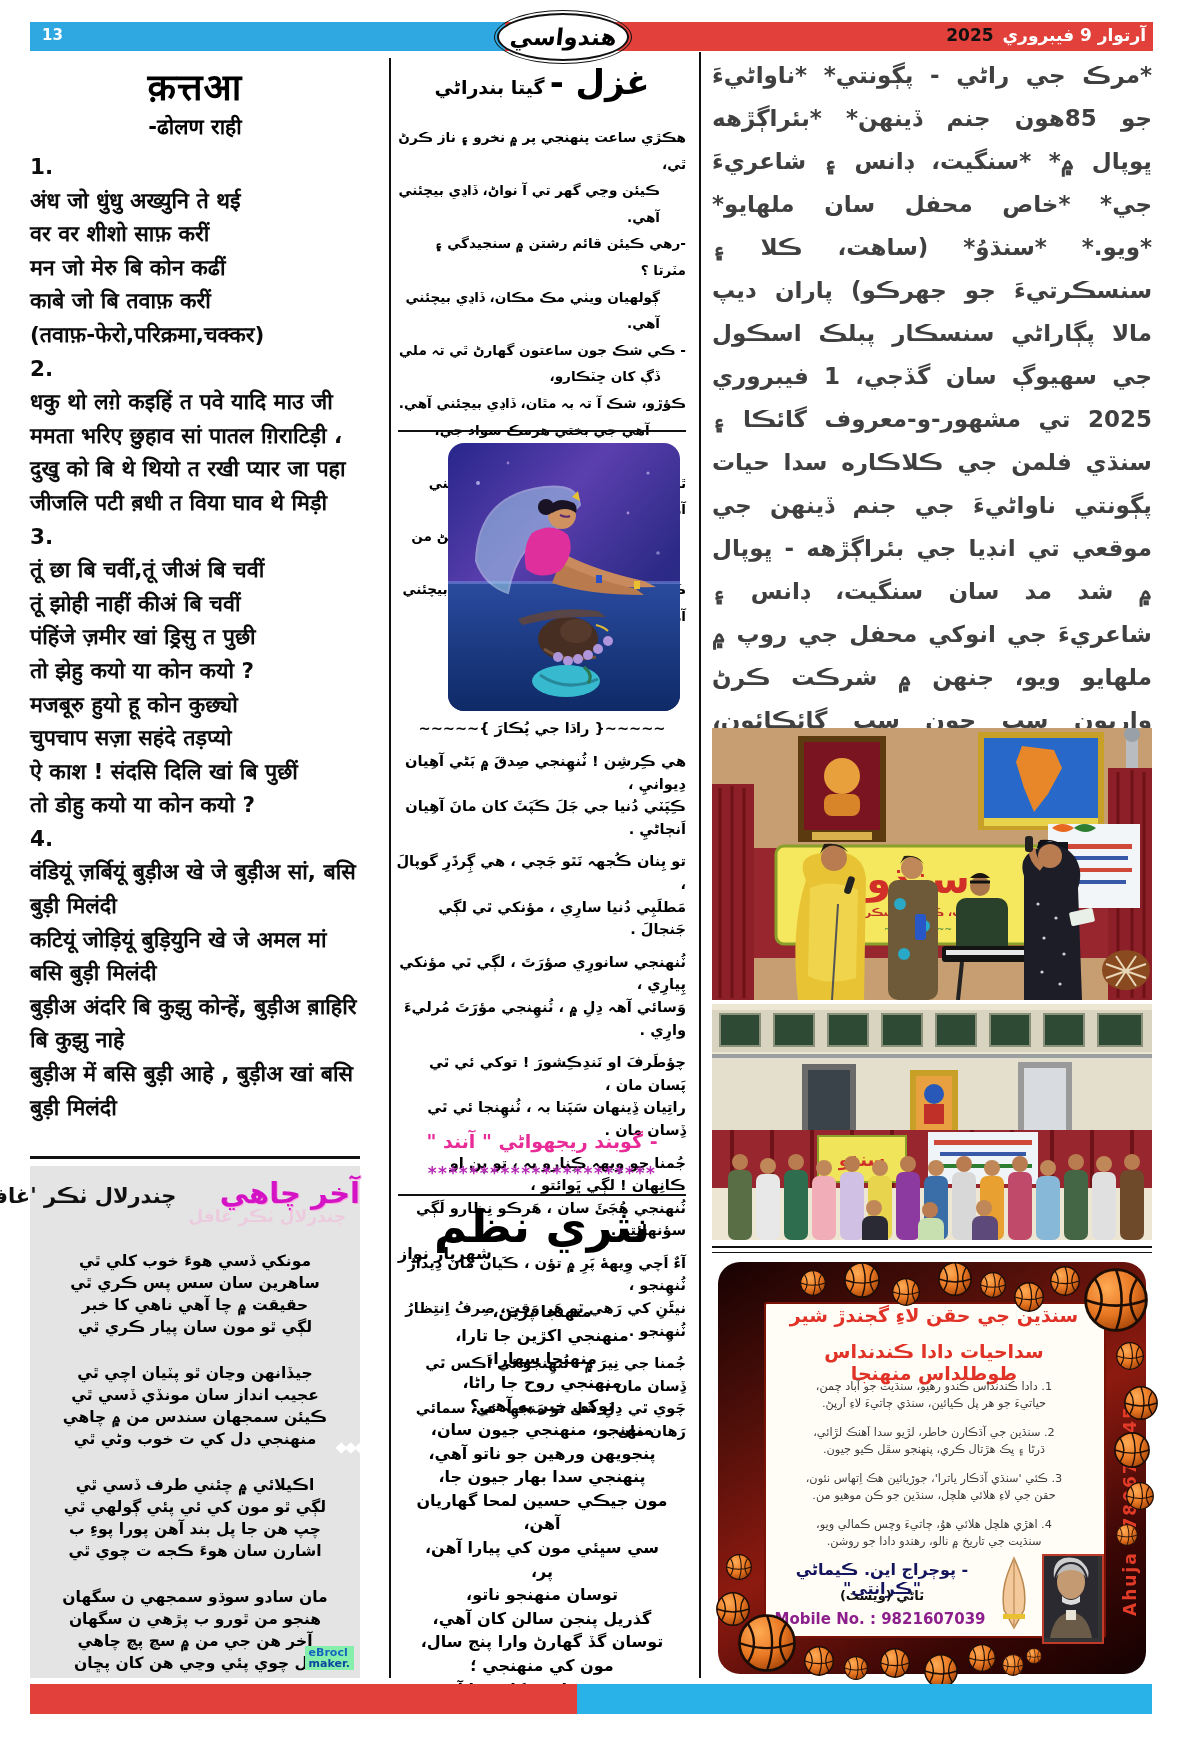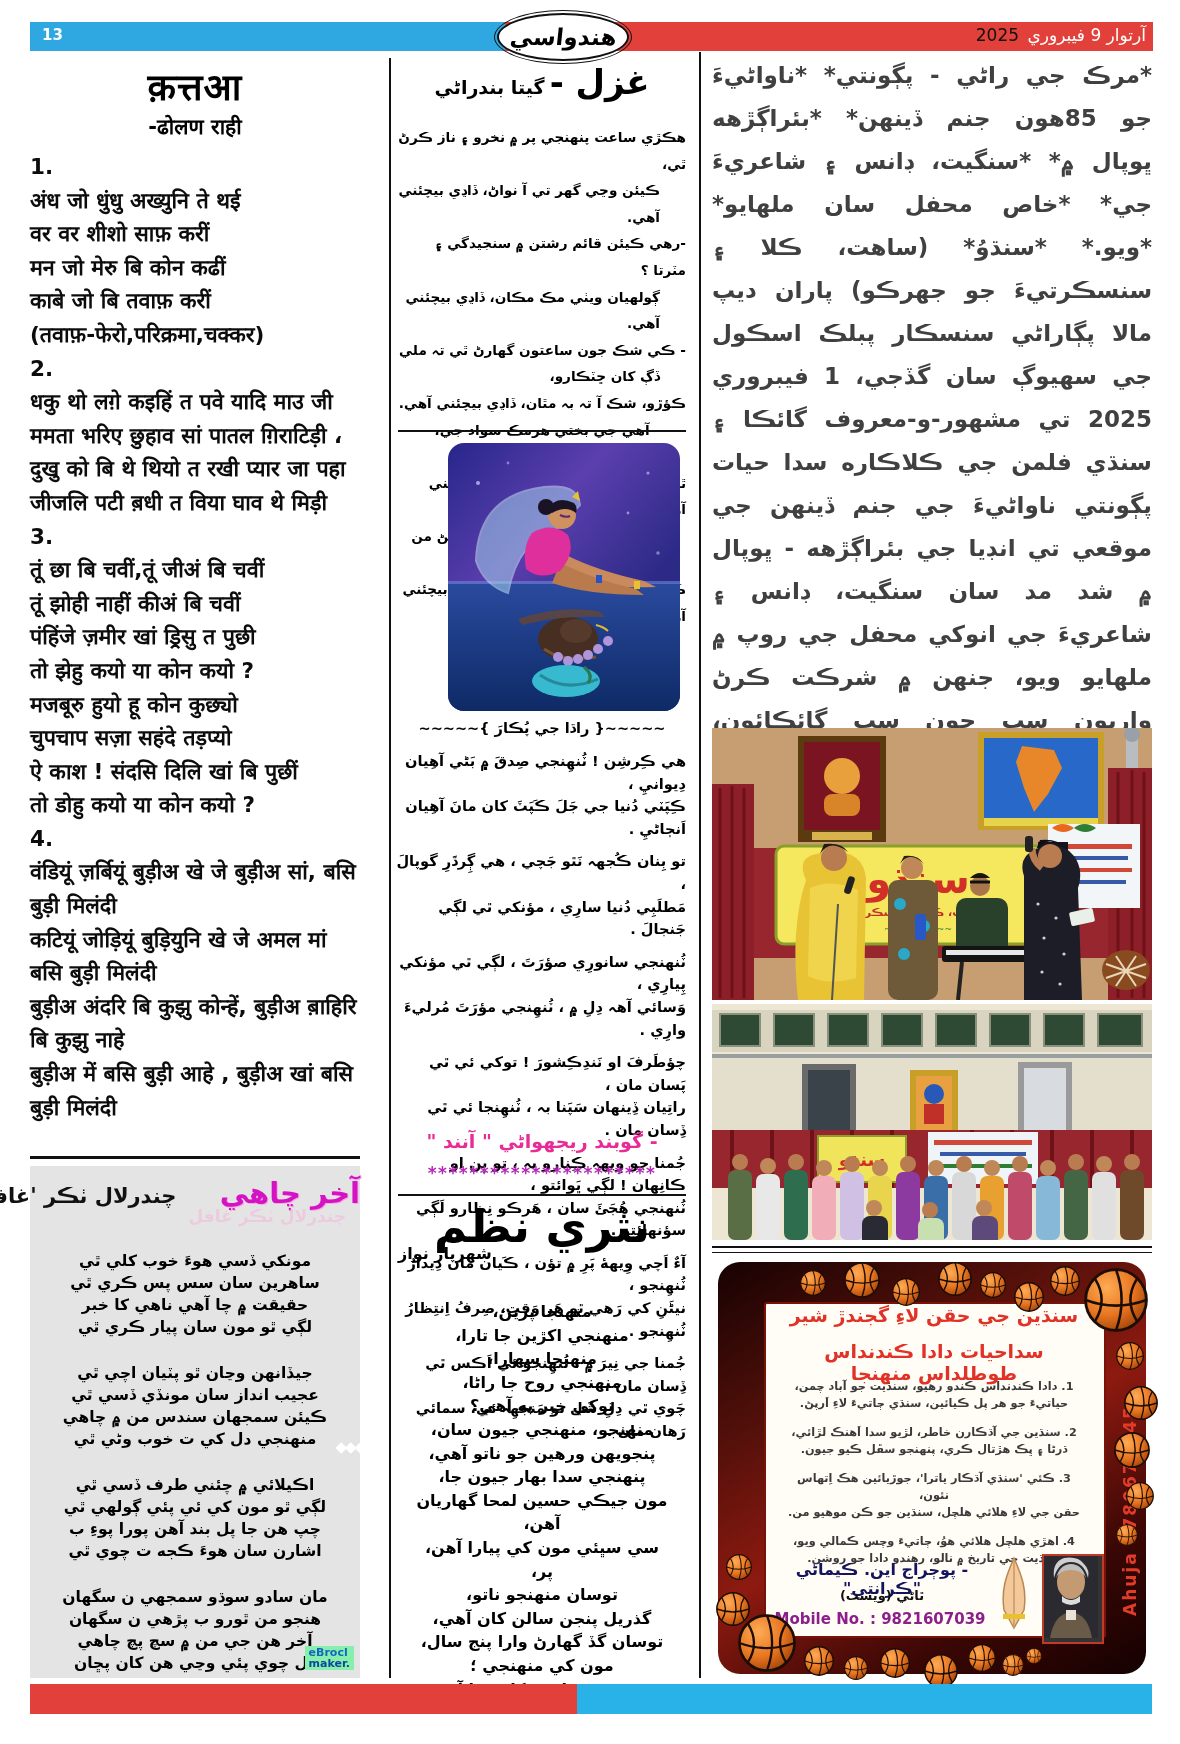--- a/index.html
+++ b/index.html
@@ -7,21 +7,21 @@
         font-family:"DejaVu Sans",sans-serif;}
   .abs{position:absolute;}
   
   .hdr-blue{left:30px;top:22px;width:475px;height:29px;background:#2fa8e1;}
   .hdr-red{left:505px;top:22px;width:648px;height:29px;background:#e2403a;}
   .page-num{left:42px;top:26px;color:#fff;font-size:15px;font-weight:bold;}
   .masthead{left:497px;top:13px;width:128px;height:44px;background:#fff;border:2px solid #111;
             border-radius:50%;outline:1px solid #111;outline-offset:2px;
             display:flex;align-items:center;justify-content:center;z-index:3;}
   .masthead span{font-size:23px;font-weight:bold;transform:skewX(-6deg);}
-  .hdr-date{right:34px;top:25px;direction:rtl;color:#fff;font-size:17px;font-weight:normal;}
+  .hdr-date{right:34px;top:25px;direction:rtl;color:#fff;font-size:17px;font-weight:bold;}
   .hdr-date .yr{color:#111;padding:0 3px;}
   
   .vline{width:2px;background:#111;}
   .hline{height:0;border-top:3px solid #111;}
   .hline2{height:0;border-top:2px solid #111;}
   .hline1{height:0;border-top:1px solid #111;}
   
   .qatta-title{left:30px;top:60px;width:330px;text-align:center;font-size:37px;font-weight:bold;letter-spacing:1px;}
   .qatta-author{left:30px;top:112px;width:330px;text-align:center;font-size:21px;font-weight:bold;}
   .hindi-lines{left:30px;top:150px;width:338px;font-size:21.5px;font-weight:bold;line-height:33.6px;color:#0c0c0c;}
@@ -65,21 +65,21 @@
   .ad{left:712px;top:1258px;width:440px;height:420px;background:#fff;}
   .ad-frame{position:absolute;left:6px;top:4px;right:6px;bottom:4px;border-radius:22px;
             background:linear-gradient(150deg,#170202 0%,#53100a 28%,#8d1a10 52%,#3a0705 78%,#140101 100%);}
   .ad-inner{position:absolute;left:52px;top:44px;right:46px;bottom:40px;background:#fffdf6;
             border:2px solid #7a1208;border-radius:3px;}
   .ad-h1{position:absolute;top:46px;left:60px;right:56px;direction:rtl;text-align:center;
          color:#e03226;font-size:19px;font-weight:bold;}
   .ad-h2{position:absolute;top:82px;left:60px;right:56px;direction:rtl;text-align:center;
          color:#e03226;font-size:19px;font-weight:bold;}
   .ad-verses{position:absolute;top:120px;left:70px;right:66px;direction:rtl;text-align:center;
-             color:#3a3a3a;font-size:11.3px;font-weight:bold;line-height:17px;}
+             color:#3a3a3a;font-size:11.3px;font-weight:normal;line-height:17px;}
   .ad-verses .gap{height:12px;}
   .ad-sign{position:absolute;top:302px;left:60px;width:220px;direction:rtl;text-align:center;
            color:#14145c;font-size:16px;font-weight:bold;}
   .ad-loc{position:absolute;top:330px;left:60px;width:220px;direction:rtl;text-align:center;
           color:#111;font-size:13px;font-weight:bold;}
   .ad-mob{position:absolute;top:352px;left:48px;width:240px;text-align:center;
           color:#8c1f8c;font-size:15px;font-weight:bold;}
   .ad-vert{position:absolute;right:12px;top:118px;height:240px;writing-mode:vertical-rl;
            transform:rotate(180deg);color:#e23c28;font-size:17px;font-weight:bold;letter-spacing:2px;}
   .ad-portrait{position:absolute;left:330px;top:296px;width:58px;height:86px;border:2px solid #c03a2a;

